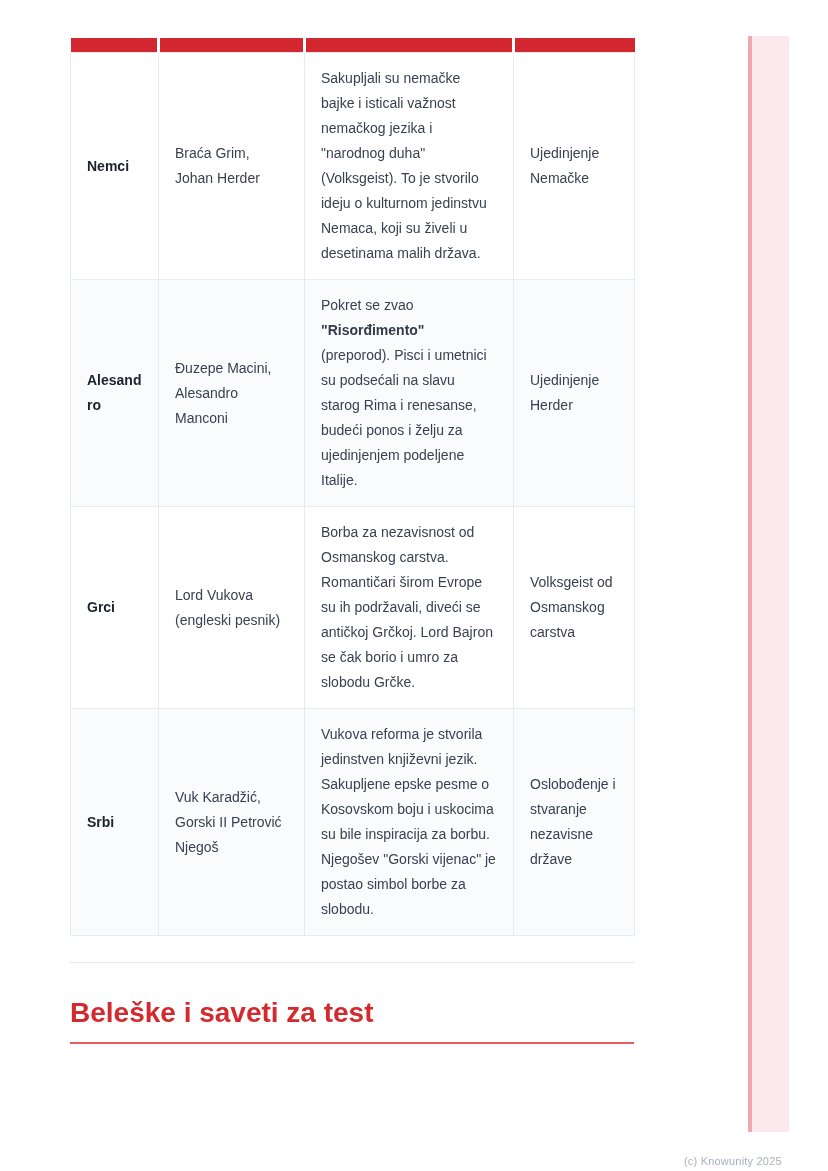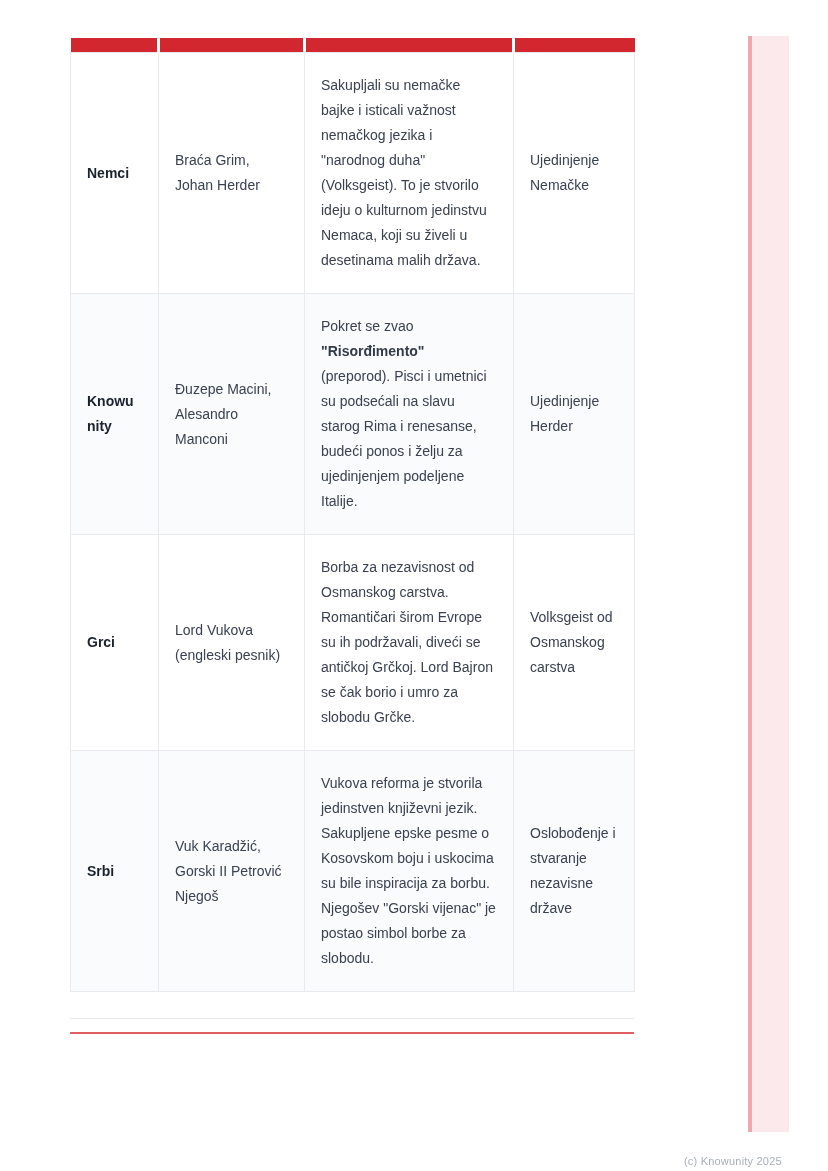--- a/index.html
+++ b/index.html
@@ -40,21 +40,21 @@
   .info-table th {
     background: #d2272e;
     height: 14px;
     padding: 0;
     border: none;
   }
   .info-table th + th { border-left: 3px solid #ffffff; }
   .info-table td {
     border: 1px solid #e8eaed;
     vertical-align: middle;
-    padding: 20px 16px;
+    padding: 13px 16px;
     font-size: 14px;
     line-height: 25px;
     color: #394150;
     word-wrap: break-word;
   }
   .info-table tbody tr:nth-child(even) td { background: #fafbfc; }
   td.group-col {
     font-weight: bold;
     color: #1a222e;
   }
@@ -111,21 +111,21 @@
         </tr>
       </thead>
       <tbody>
         <tr>
           <td class="group-col">Nemci</td>
           <td>Braća Grim, Johan Herder</td>
           <td class="desc-col"><span>Sakupljali su nemačke bajke i isticali važnost nemačkog jezika i "narodnog duha" (Volksgeist). To je stvorilo ideju o kulturnom jedinstvu Nemaca, koji su živeli u desetinama malih država.</span><strong></strong><span></span></td>
           <td>Ujedinjenje Nemačke</td>
         </tr>
         <tr>
-          <td class="group-col">Knowunity</td>
+          <td class="group-col">Alesandro</td>
           <td>Đuzepe Macini, Alesandro Manconi</td>
           <td class="desc-col"><span>Pokret se zvao </span><strong>"Risorđimento"</strong><span> (preporod). Pisci i umetnici su podsećali na slavu starog Rima i renesanse, budeći ponos i želju za ujedinjenjem podeljene Italije.</span></td>
           <td>Ujedinjenje Herder</td>
         </tr>
         <tr>
           <td class="group-col">Grci</td>
           <td>Lord Vukova (engleski pesnik)</td>
           <td class="desc-col"><span>Borba za nezavisnost od Osmanskog carstva. Romantičari širom Evrope su ih podržavali, diveći se antičkoj Grčkoj. Lord Bajron se čak borio i umro za slobodu Grčke.</span><strong></strong><span></span></td>
           <td>Volksgeist od Osmanskog carstva</td>
         </tr>
@@ -133,20 +133,21 @@
           <td class="group-col">Srbi</td>
           <td>Vuk Karadžić, Gorski II Petrović Njegoš</td>
           <td class="desc-col"><span>Vukova reforma je stvorila jedinstven književni jezik. Sakupljene epske pesme o Kosovskom boju i uskocima su bile inspiracija za borbu. Njegošev "Gorski vijenac" je postao simbol borbe za slobodu.</span><strong></strong><span></span></td>
           <td>Oslobođenje i stvaranje nezavisne države</td>
         </tr>
       </tbody>
     </table>
 
     <div class="divider"></div>
 
+    <h2 class="section-heading">Beleške i saveti za test</h2>
 
     <div class="heading-underline"></div>
 
   </div>
 
   <div class="watermark">(c) Knowunity 2025</div>
 
 </div>
 
 </body></html>

